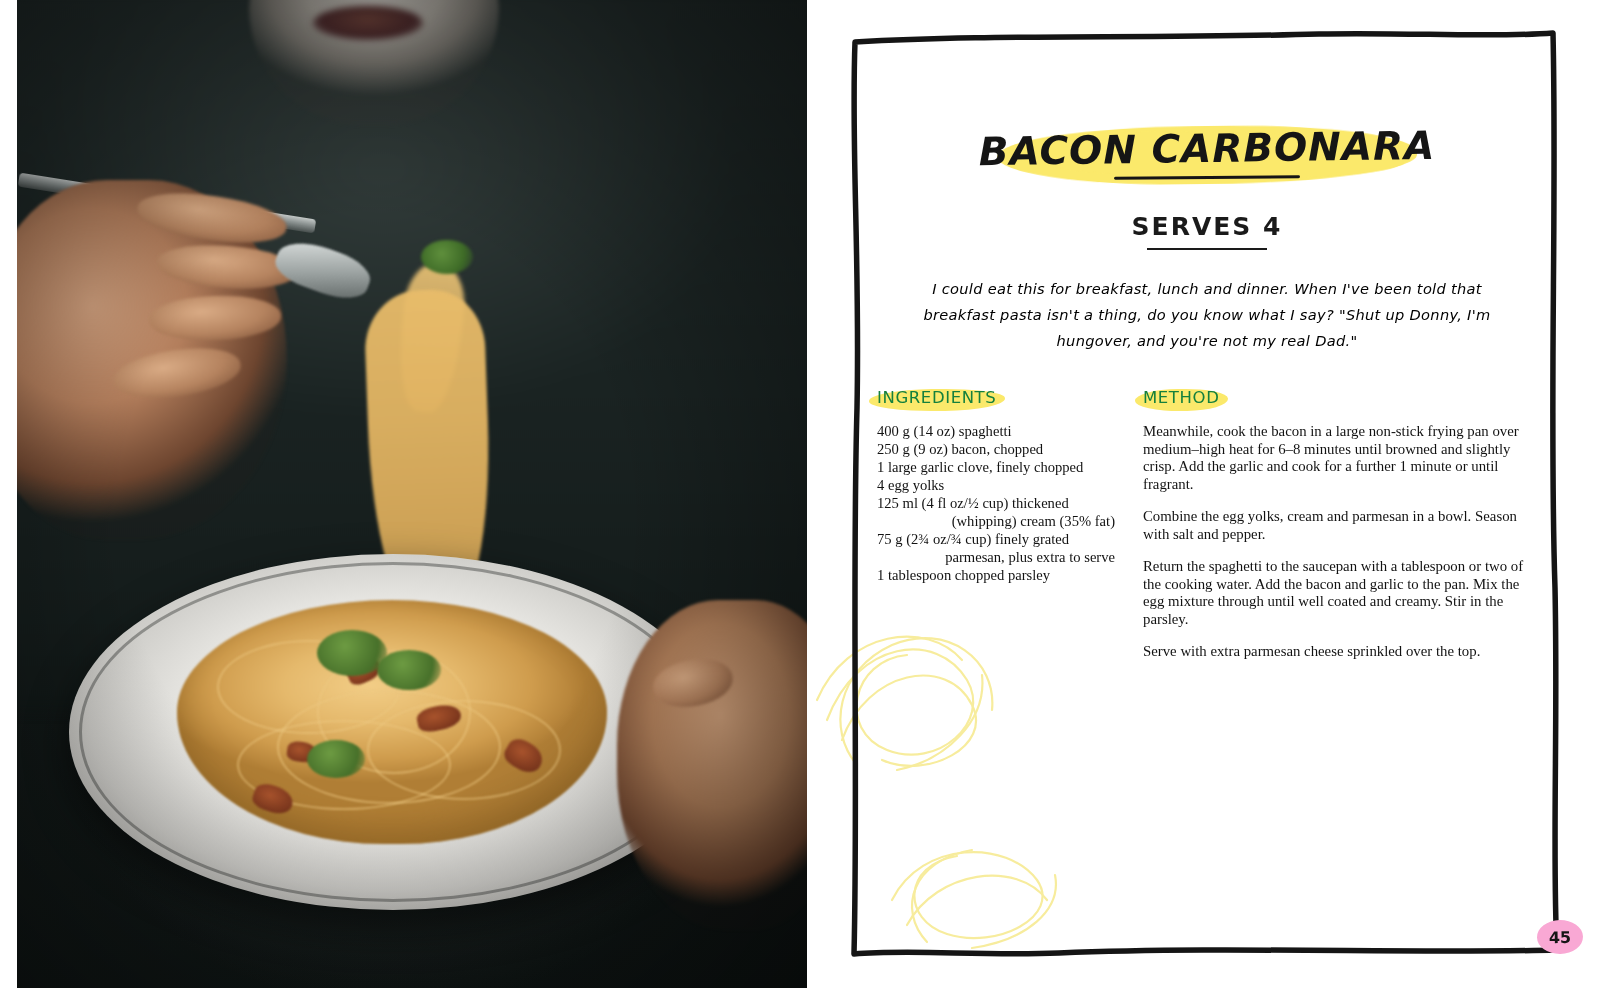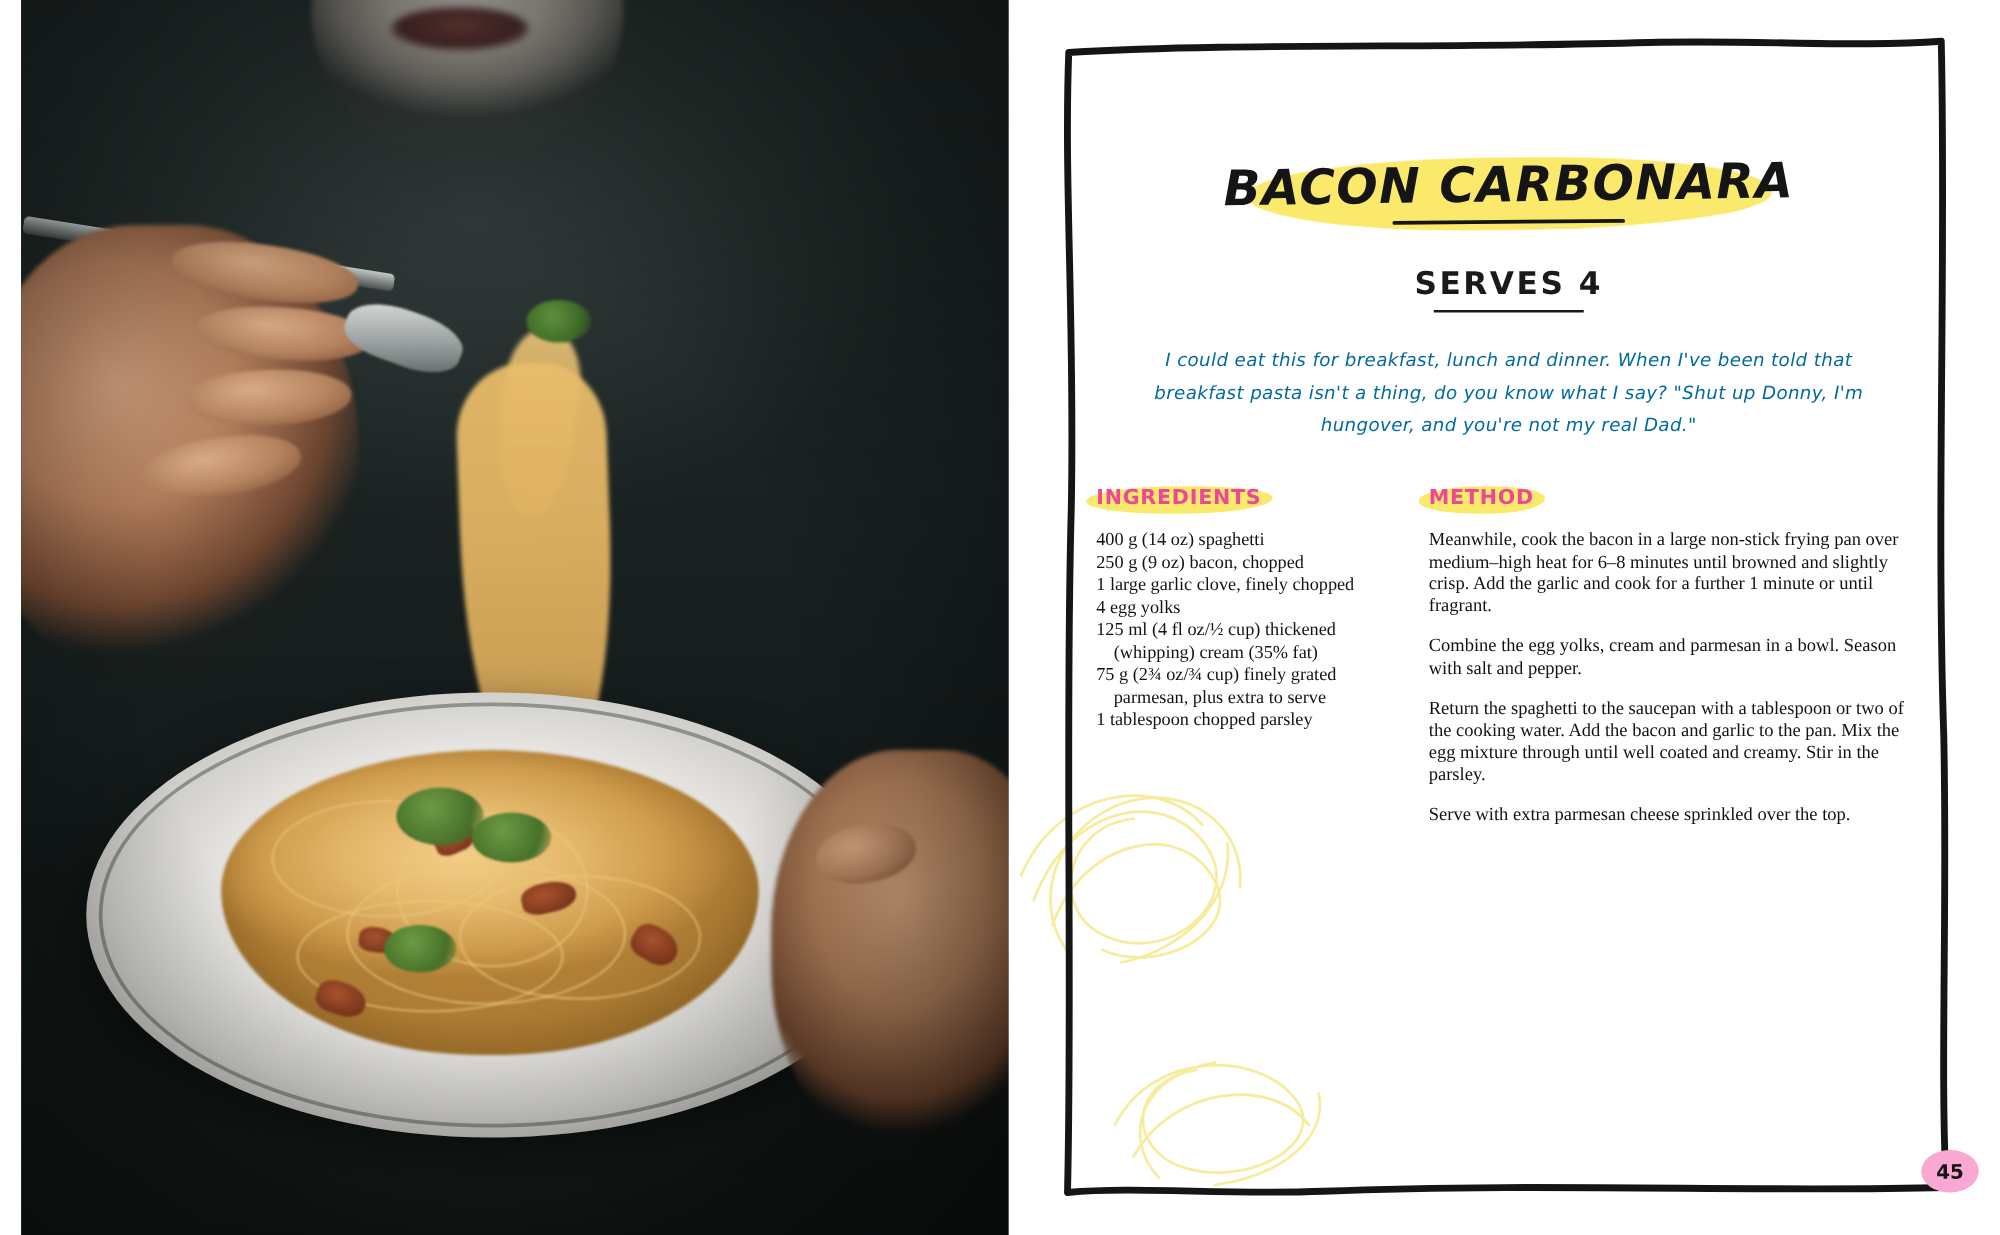--- a/index.html
+++ b/index.html
@@ -318,21 +318,21 @@
     height: 2px;
     background: #1a1a1a;
   }
 
   .intro {
     margin: 30px 34px 0 34px;
     text-align: center;
     font-family: "DejaVu Sans", sans-serif;
     font-size: 14.6px;
     line-height: 26px;
-    color: #0369a1;
+    color: #000000;
     font-style: italic;
     letter-spacing: 0.3px;
   }
 
   .columns {
     display: flex;
     margin-top: 34px;
     gap: 28px;
   }
   .col-ingredients { width: 238px; }
@@ -349,42 +349,43 @@
     top: 1px;
     right: -9px;
     height: 22px;
     background: #fbe96b;
     border-radius: 46% 48% 44% 50% / 50% 46% 52% 48%;
     transform: rotate(-0.8deg);
   }
   .section-head span.lbl {
     position: relative;
     font-family: "DejaVu Sans", sans-serif;
-    font-weight: bold;
+    font-weight: normal;
     font-size: 16.5px;
     letter-spacing: 0.6px;
-    color: #ec4899;
+    color: #15803d;
   }
 
   ul.ingredients {
     list-style: none;
     margin: 0;
     padding: 0;
     font-family: "Liberation Serif", serif;
     font-size: 14.6px;
     line-height: 17.6px;
     color: #121212;
   }
   ul.ingredients li {
     margin: 0 0 0.5px 0;
     padding-left: 0;
   }
   ul.ingredients li .cont {
     display: block;
     padding-left: 14px;
+    text-align: right;
   }
 
   .method p {
     margin: 0 0 15px 0;
     font-family: "Liberation Serif", serif;
     font-size: 14.8px;
     line-height: 17.5px;
     color: #121212;
   }
 

